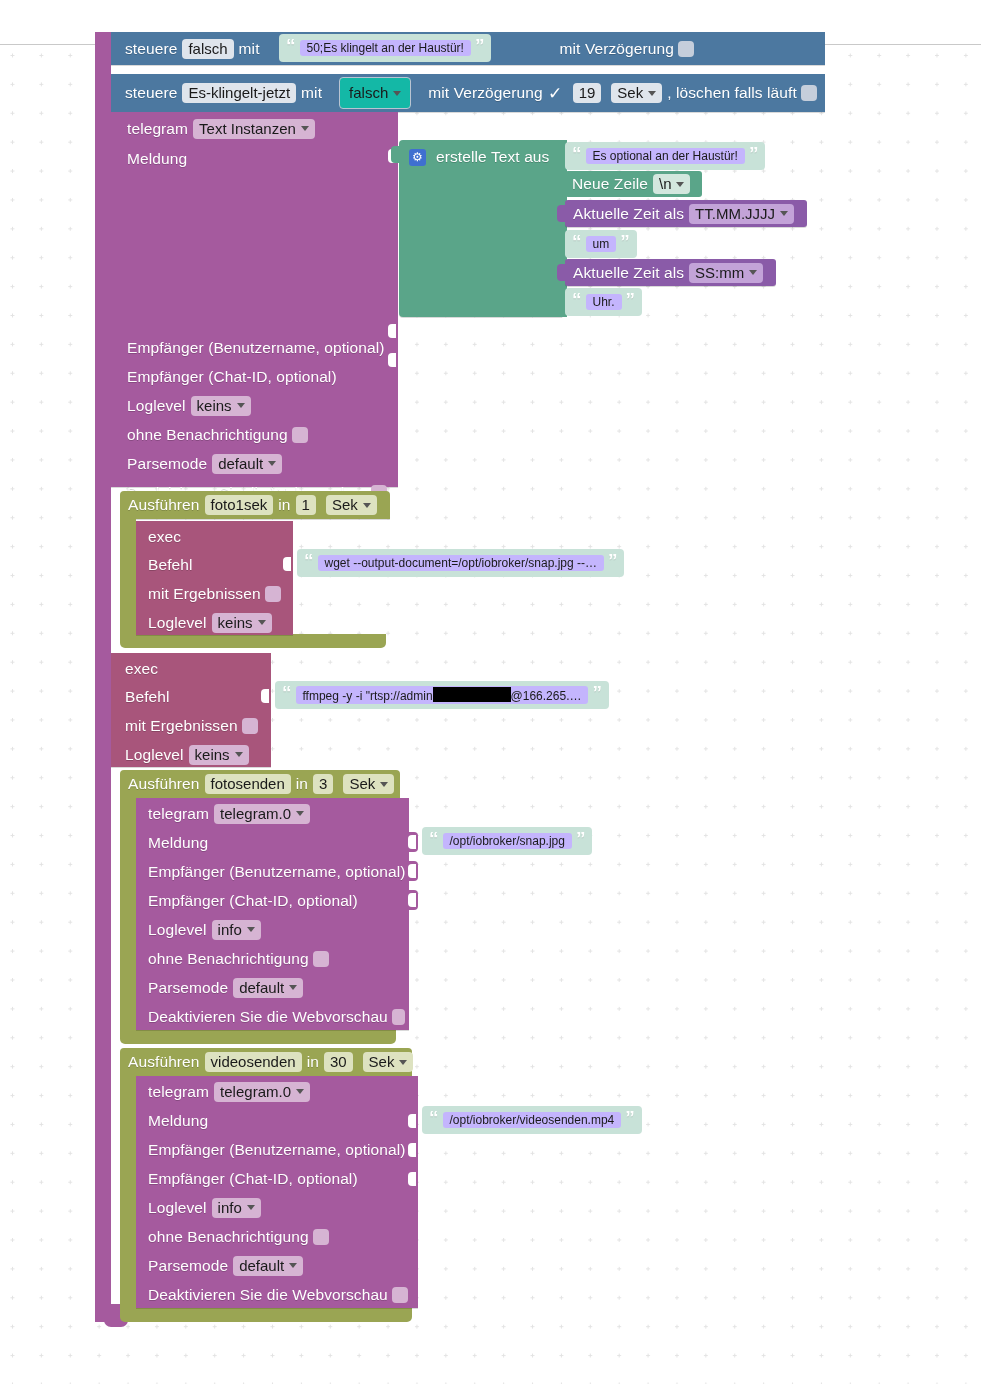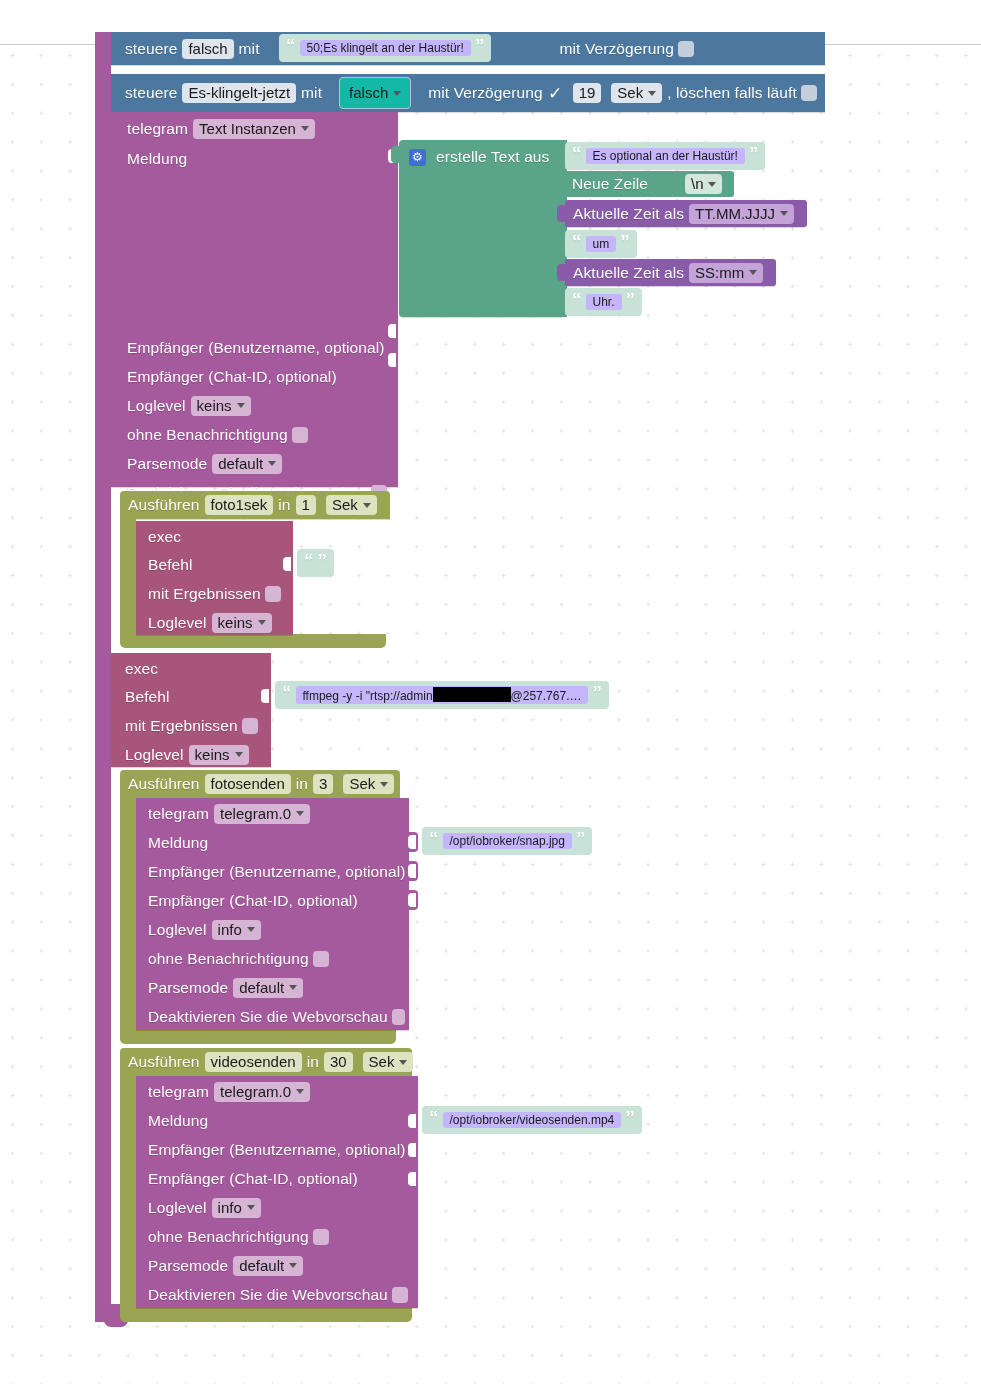--- a/index.html
+++ b/index.html
@@ -191,21 +191,21 @@
   </div>
 
   <div class="blk" style="left:555px; top:140px; width:12px; height:177px; background:#5aa589;"></div>
 
   <div class="str" style="left:565px; top:142px;">
     <span class="q">“</span>
     <span class="v">Es optional an der Haustür!</span>
     <span class="q">”</span>
   </div>
 
-  <div class="blk" style="left:565px; top:171px; height:26px; background:#5aa589; border-radius:3px; display:flex; align-items:center; padding:0 7px;gap:32px;">
+  <div class="blk" style="left:565px; top:171px; height:26px; background:#5aa589; border-radius:3px; display:flex; align-items:center; padding:0 7px;">
     <span class="lbl">Neue Zeile</span>
     <span class="fld g">
       <span>\n</span>
       <span class="caret"></span>
     </span>
   </div>
 
   <div class="blk shadow" style="left:565px; top:200px; height:27px; background:#8a5ba8; border-radius:3px; display:flex; align-items:center; padding:0 8px;">
     <div class="tab" style="background:#8a5ba8; top:5px;"></div>
     <span class="lbl">Aktuelle Zeit als</span>
@@ -266,20 +266,21 @@
       <span class="lbl">Loglevel</span>
       <span class="fld p">
         <span>keins</span>
         <span class="caret"></span>
       </span>
     </div>
   </div>
   <div class="notch" style="left:284px; top:554px; background:#a8557b;"></div>
   <div class="str" style="left:297px; top:549px;">
     <span class="q">“</span>
+    <span class="v">wget --output-document=/opt/iobroker/snap.jpg --…</span>
     <span class="q">”</span>
   </div>
 
   <div class="blk shadow" style="left:111px; top:653px; width:160px; height:114px; background:#a8557b;">
     <div class="row" style="height:27px; margin-top:2px; padding-left:14px;">
       <span class="lbl">exec</span>
     </div>
     <div class="row" style="padding-left:14px;">
       <span class="lbl">Befehl</span>
     </div>
@@ -292,21 +293,21 @@
       <span class="fld p">
         <span>keins</span>
         <span class="caret"></span>
       </span>
     </div>
   </div>
   <div class="notch" style="left:262px; top:686px; background:#a8557b;"></div>
   <div class="str" style="left:275px; top:681px;">
     <span class="q">“</span>
     <span class="v">
-      <span>ffmpeg -y -i "rtsp://admin</span><span class="redact"></span><span>@257.767.…</span>
+      <span>ffmpeg -y -i "rtsp://admin</span><span class="redact"></span><span>@166.265.…</span>
     </span>
     <span class="q">”</span>
   </div>
 
   <div class="blk shadow" style="left:120px; top:770px; width:280px; height:28px; background:#9aa553; border-radius:4px 4px 0 0;">
     <div class="row" style="height:28px; padding-left:8px;">
       <span class="lbl">Ausführen</span>
       <span class="fld o">fotosenden</span>
       <span class="lbl">in</span>
       <span class="fld o">3</span>

